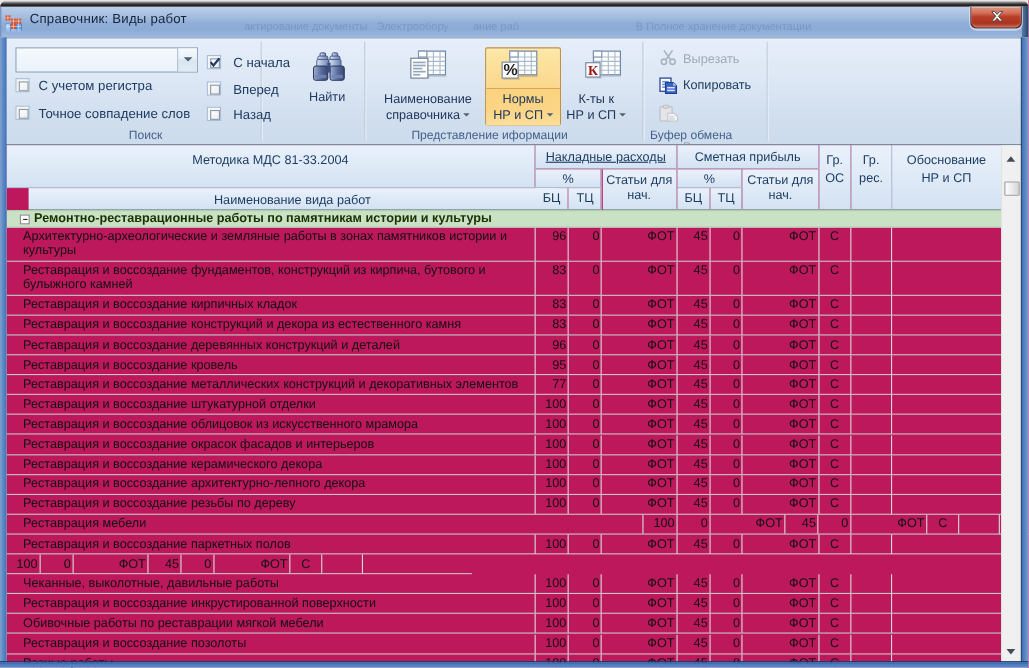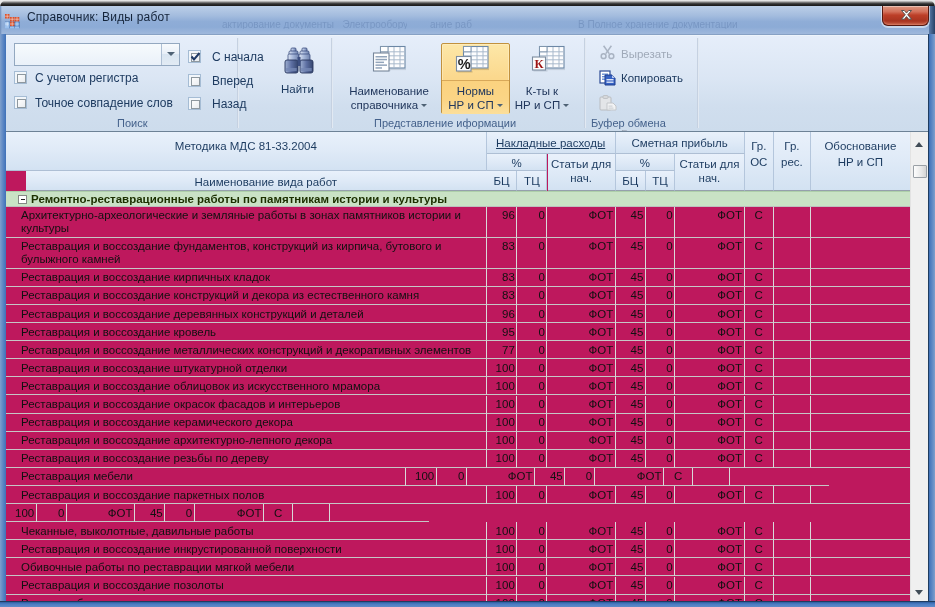--- a/index.html
+++ b/index.html
@@ -439,21 +439,21 @@
       <div class="c num" style="width:30.2px">0</div>
       <div class="c num" style="width:68.2px">ФОТ</div>
       <div class="c num" style="width:30.2px">45</div>
       <div class="c num" style="width:29.4px">0</div>
       <div class="c num" style="width:69.3px">ФОТ</div>
       <div class="c ctr" style="width:29.4px">С</div>
       <div class="c" style="width:36.8px"></div>
       <div class="c last" style="width:99.2px"></div>
     </div>
 <div class="drow" style="top:335.9px;height:18.1px">
-      <div class="c name" style="width:400px">Реставрация мебели</div>
+      <div class="c name" style="width:579px">Реставрация мебели</div>
       <div class="c num" style="width:30.7px">100</div>
       <div class="c num" style="width:30.2px">0</div>
       <div class="c num" style="width:68.2px">ФОТ</div>
       <div class="c num" style="width:30.2px">45</div>
       <div class="c num" style="width:29.4px">0</div>
       <div class="c num" style="width:69.3px">ФОТ</div>
       <div class="c ctr" style="width:29.4px">С</div>
       <div class="c" style="width:36.8px"></div>
       <div class="c last" style="width:99.2px"></div>
     </div>

